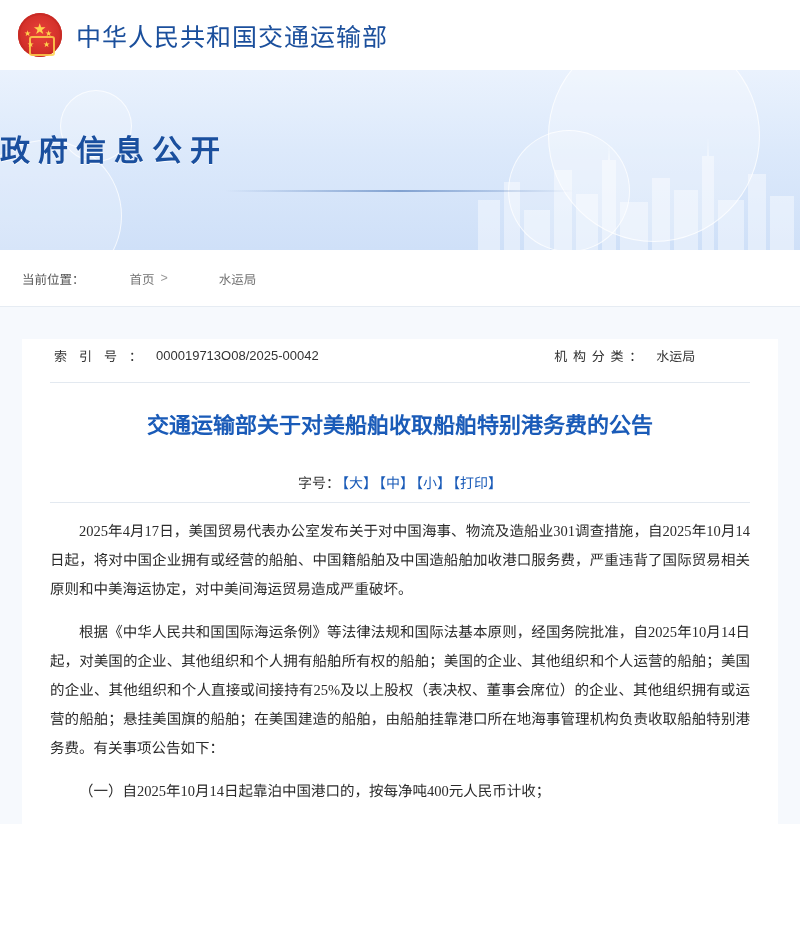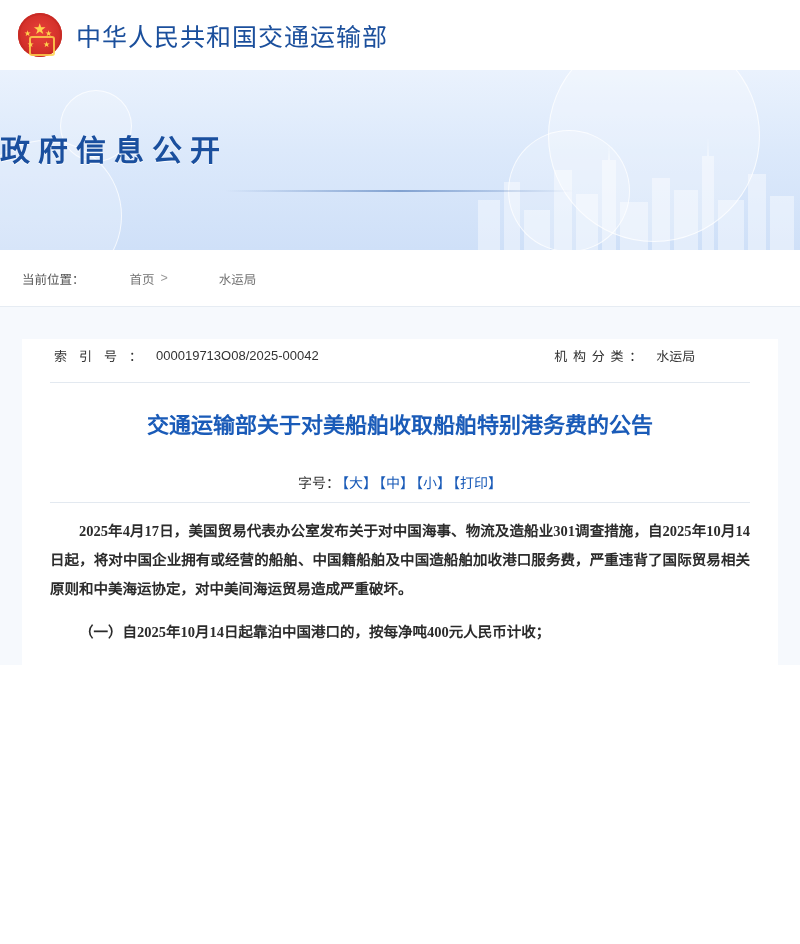--- a/index.html
+++ b/index.html
@@ -217,21 +217,20 @@
     margin: 0 auto;
     font-size: 14.5px;
     line-height: 2.0;
     color: #2b2b2b;
     font-family: "Liberation Serif", "DejaVu Serif", serif;
     text-align: justify;
   }
   .article p {
     margin: 14px 0 0 0;
     text-indent: 2em;
-    font-weight: bold;
   }
   .article p.sub {
     text-indent: 2em;
   }
 </style>
 </head>
 <body>
 
 <div class="page">
 
@@ -300,19 +299,20 @@
 
       <div class="doc-title">交通运输部关于对美船舶收取船舶特别港务费的公告</div>
 
       <div class="tools">
         <span class="tool-label">字号：</span><a href="#">【大】</a><a href="#">【中】</a><a href="#">【小】</a><a href="#">【打印】</a>
       </div>
       <div class="tools-divider"></div>
 
       <div class="article">
         <p>2025年4月17日，美国贸易代表办公室发布关于对中国海事、物流及造船业301调查措施，自2025年10月14日起，将对中国企业拥有或经营的船舶、中国籍船舶及中国造船舶加收港口服务费，严重违背了国际贸易相关原则和中美海运协定，对中美间海运贸易造成严重破坏。</p>
+        <p>根据《中华人民共和国国际海运条例》等法律法规和国际法基本原则，经国务院批准，自2025年10月14日起，对美国的企业、其他组织和个人拥有船舶所有权的船舶；美国的企业、其他组织和个人运营的船舶；美国的企业、其他组织和个人直接或间接持有25%及以上股权（表决权、董事会席位）的企业、其他组织拥有或运营的船舶；悬挂美国旗的船舶；在美国建造的船舶，由船舶挂靠港口所在地海事管理机构负责收取船舶特别港务费。有关事项公告如下：</p>
         <p class="sub">（一）自2025年10月14日起靠泊中国港口的，按每净吨400元人民币计收；</p>
 
       </div>
 
     </div>
   </div>
 </div>
 
 </body></html>

